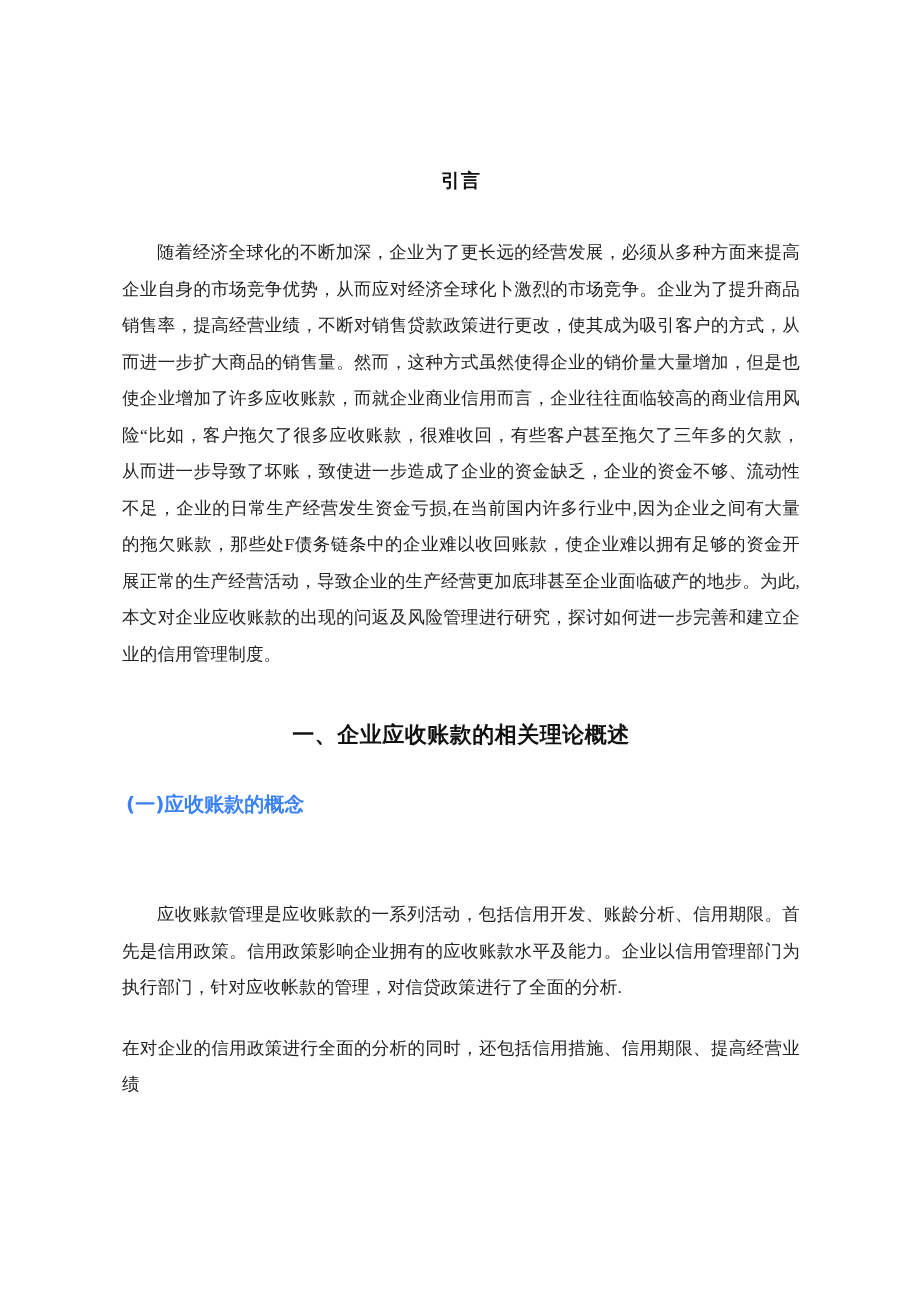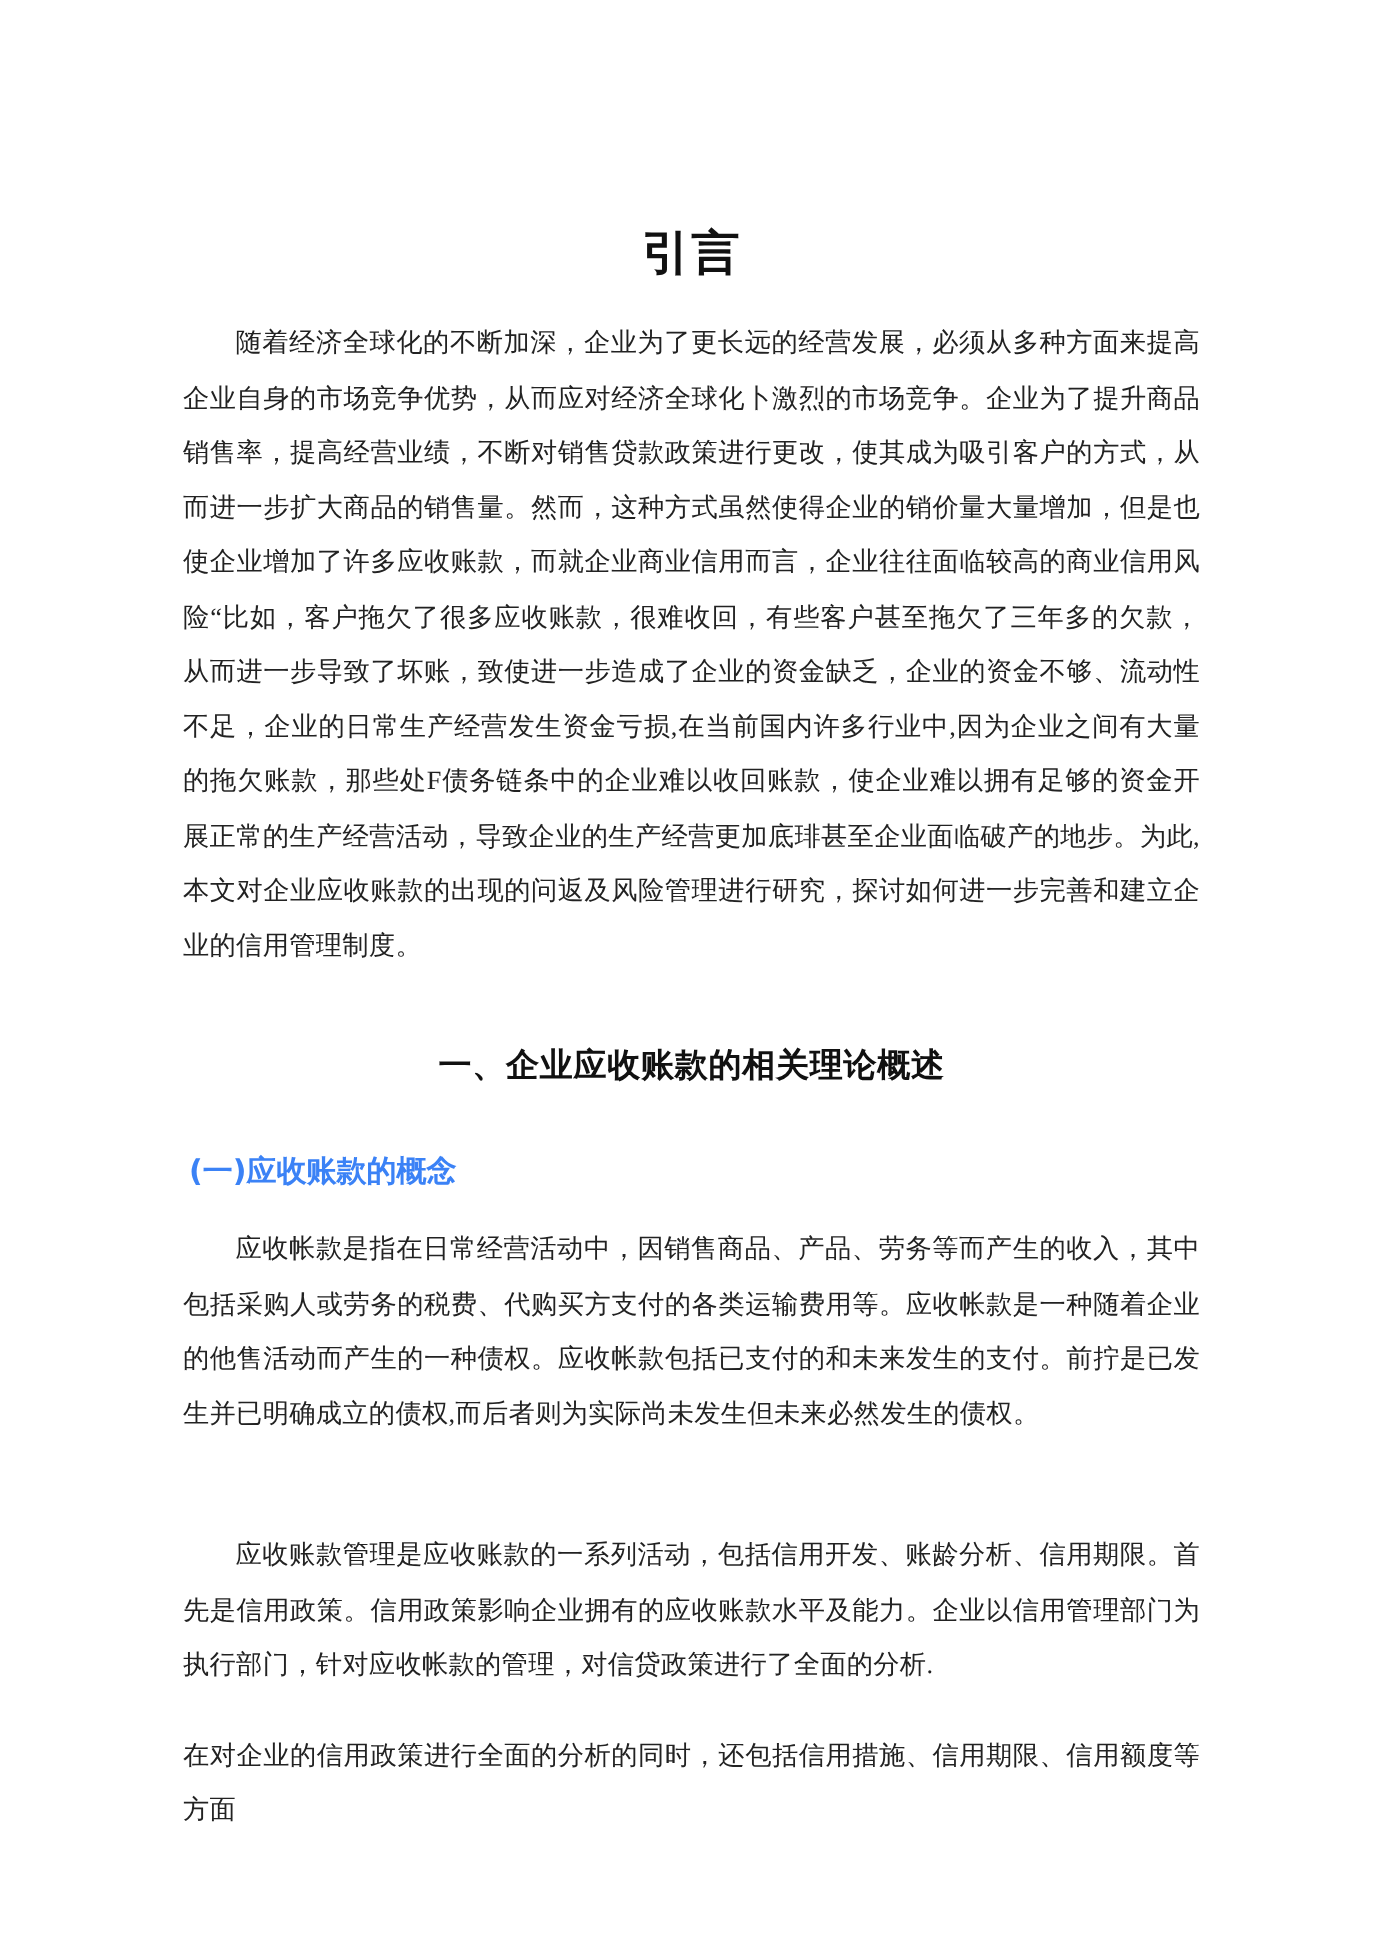--- a/index.html
+++ b/index.html
@@ -30,25 +30,25 @@
   .content {
     position: absolute;
     left: 122px;
     top: 0;
     width: 678px;
   }
 
   
   .doc-title {
     font-family: "DejaVu Sans", "Liberation Sans", sans-serif;
-    font-size: 32px;
+    font-size: 19px;
     font-weight: 700;
     text-align: center;
     letter-spacing: 1px;
-    margin: 0;
+    margin: 12px;
     padding-top: 148px;
     line-height: 40px;
     color: #111111;
   }
 
   .section-heading {
     font-family: "DejaVu Sans", "Liberation Sans", sans-serif;
     font-size: 22px;
     font-weight: 700;
     text-align: center;
@@ -109,27 +109,26 @@
     <div class="gap-para-section"></div>
 
     <h2 class="section-heading">一、企业应收账款的相关理论概述</h2>
 
     <div class="gap-section-sub"></div>
 
     <h3 class="sub-heading">(一)应收账款的概念</h3>
 
     <div class="gap-sub-para"></div>
 
-    <p class="para">应收帐款是指在日常经营活动中，因销售商品、产品、劳务等而产生的收入，其中包括采购人或劳务的税费、代购买方支付的各类运输费用等。应收帐款是一种随着企业的他售活动而产生的一种债权。应收帐款包括已支付的和未来发生的支付。前拧是已发生并已明确成立的债权,而后者则为实际尚未发生但未来必然发生的债权。</p>
 
     <div class="gap-para-sub"></div>
 
 
     <div class="gap-sub-para"></div>
 
     <p class="para">应收账款管理是应收账款的一系列活动，包括信用开发、账龄分析、信用期限。首先是信用政策。信用政策影响企业拥有的应收账款水平及能力。企业以信用管理部门为执行部门，针对应收帐款的管理，对信贷政策进行了全面的分析.</p>
 
     <div class="gap-para-para"></div>
 
-    <p class="para no-indent">在对企业的信用政策进行全面的分析的同时，还包括信用措施、信用期限、信用额度等方面</p>
+    <p class="para no-indent">在对企业的信用政策进行全面的分析的同时，还包括信用措施、信用期限、提高经营业绩</p>
 
   </div>
 </div>
 
 </body></html>

